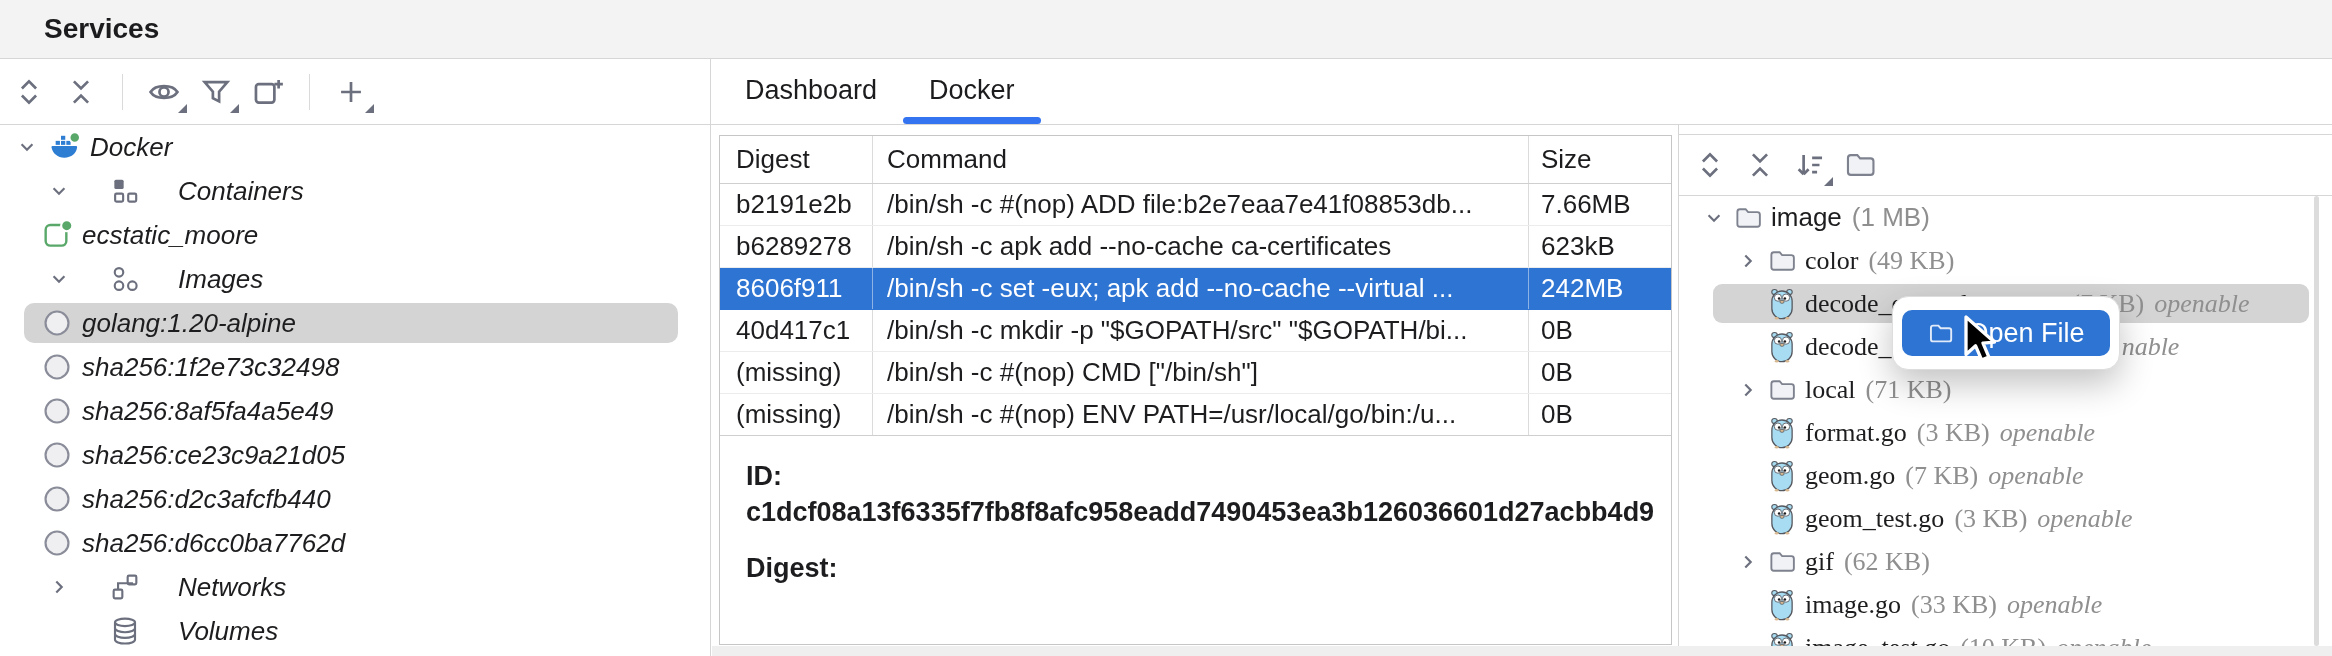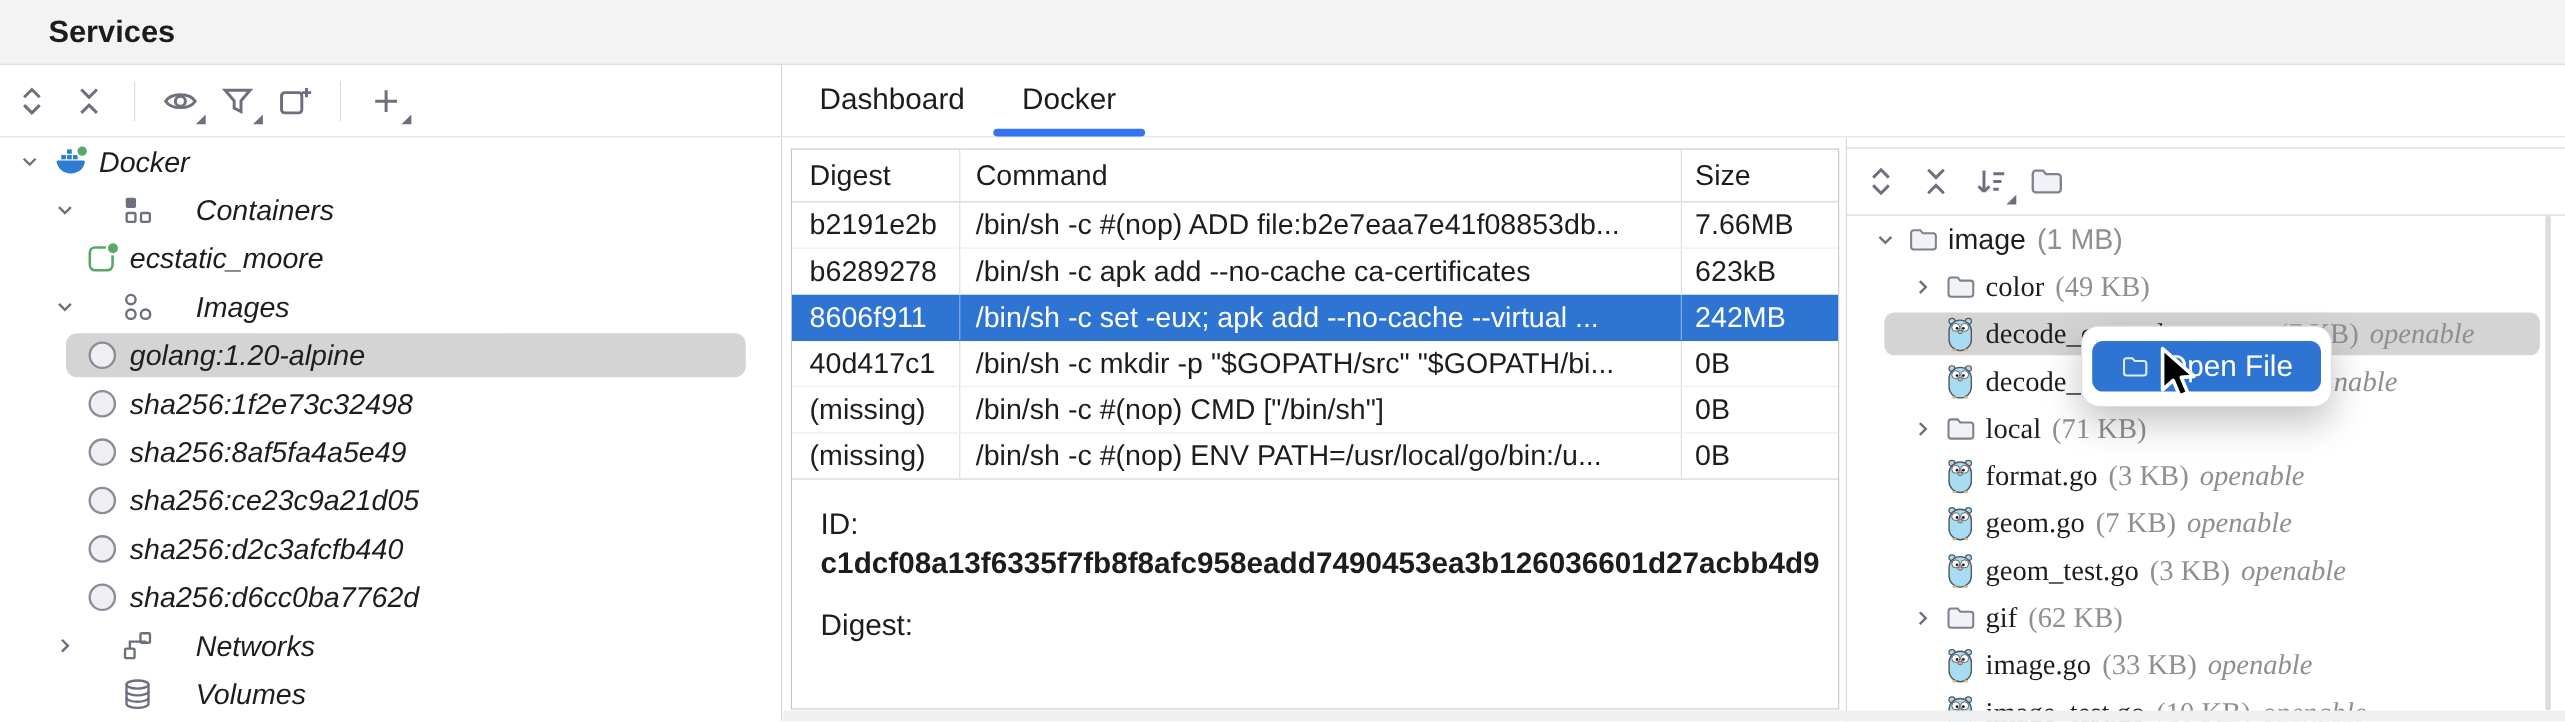--- a/index.html
+++ b/index.html
@@ -32,38 +32,38 @@
   .trow>*{position:relative;z-index:1;}
   .trow.sel::before{content:"";position:absolute;top:2px;bottom:2px;left:24px;right:32px;
     background:#D4D4D4;border-radius:10px;z-index:0;}
   .slot{flex:0 0 38px;display:flex;align-items:center;justify-content:center;}
   .slot svg{display:block;}
   .chev{width:26px;height:26px;}
   .nico{width:32px;height:32px;}
   .lbl{margin-left:6px;}
   .sz{color:#8F8F8F;margin-left:10px;}
   .op{color:#8F8F8F;font-style:italic;margin-left:10px;}
-  .i0{padding-left:8px;} .i1{padding-left:40px;gap:28px;} .i2{margin-left:36px;}
+  .i0{padding-left:8px;} .i1{padding-left:40px;gap:28px;} .i2{}
 
   
   .panel-center{position:absolute;left:712px;top:125px;width:966px;height:531px;background:#fff;}
   .gridbox{position:absolute;left:7px;top:10px;width:953px;height:510px;background:#fff;
     border:1px solid #C6C6C6;box-sizing:border-box;overflow:hidden;}
   .thead{display:flex;height:48px;border-bottom:1px solid #CFCFCF;box-sizing:border-box;font-size:26px;color:#1c1c1e;}
   .trow2{display:flex;height:42px;border-bottom:1px solid #ECECEC;box-sizing:border-box;font-size:26px;white-space:nowrap;}
   .trow2.last{border-bottom:1px solid #CFCFCF;}
   .cell{display:flex;align-items:center;height:100%;box-sizing:border-box;overflow:hidden;}
   .col-d{flex:0 0 153px;padding-left:16px;border-right:1px solid #DBDBDB;}
   .col-c{flex:0 0 656px;padding-left:14px;border-right:1px solid #DBDBDB;}
   .col-s{flex:1 1 auto;padding-left:12px;}
   .trow2.sel2{background:#2E74D2;color:#fff;border-bottom-color:#2E74D2;}
   .trow2.sel2 .col-d,.trow2.sel2 .col-c{border-right-color:rgba(255,255,255,.45);}
   .detail{padding:22px 4px 0 26px;font-size:27px;line-height:36px;}
   .detail p{margin:0;white-space:nowrap;overflow:hidden;font-weight:bold;}
-  .detail .b{font-weight:400;}
+  .detail .b{font-weight:700;}
   .detail .gap{height:20px;}
 
   
   .panel-right{position:absolute;left:1678px;top:125px;width:654px;height:531px;background:#fff;
     border-left:1px solid #D6D6D6;box-sizing:border-box;overflow:hidden;}
   .rtools{position:absolute;left:0;top:9px;width:654px;height:62px;box-sizing:border-box;
     border-top:1px solid #D6D6D6;border-bottom:1px solid #D6D6D6;display:flex;align-items:center;
     padding-left:14px;gap:16px;}
   .rtree{position:absolute;left:0;top:71px;width:654px;bottom:0;}
   .rrow{height:43px;}

